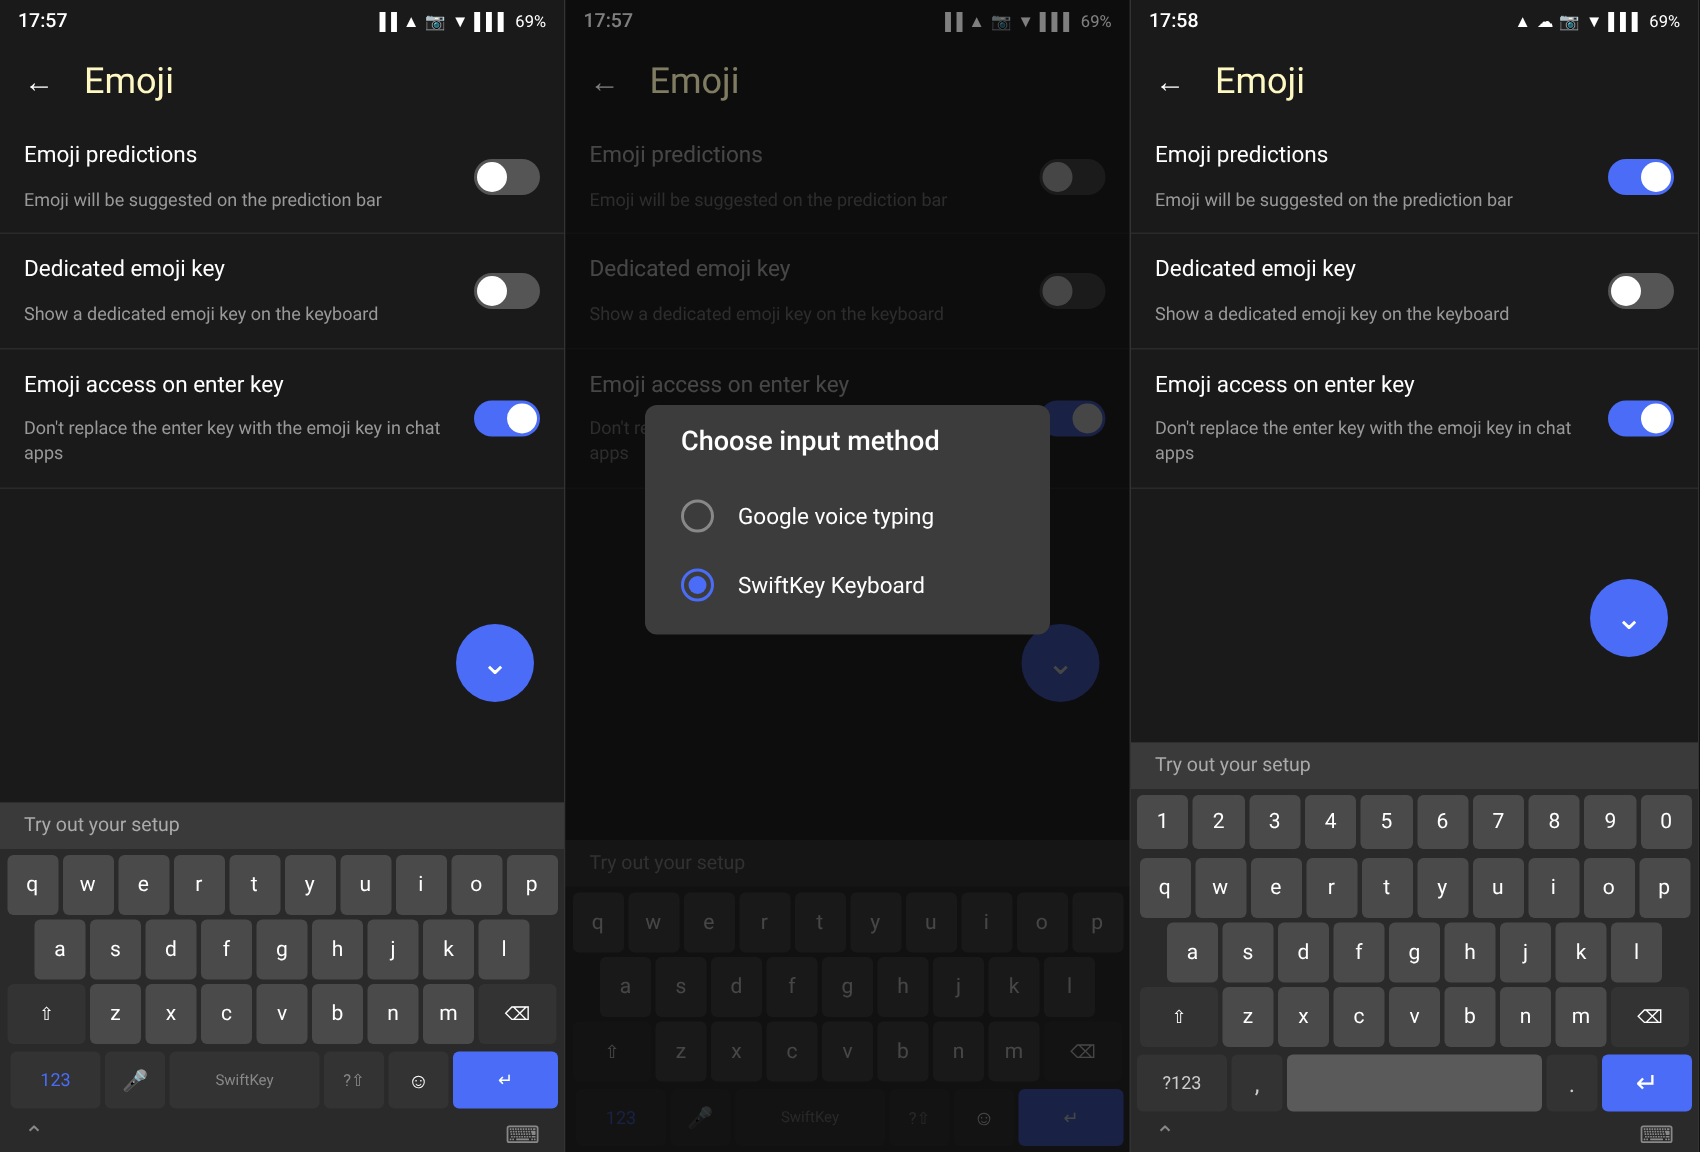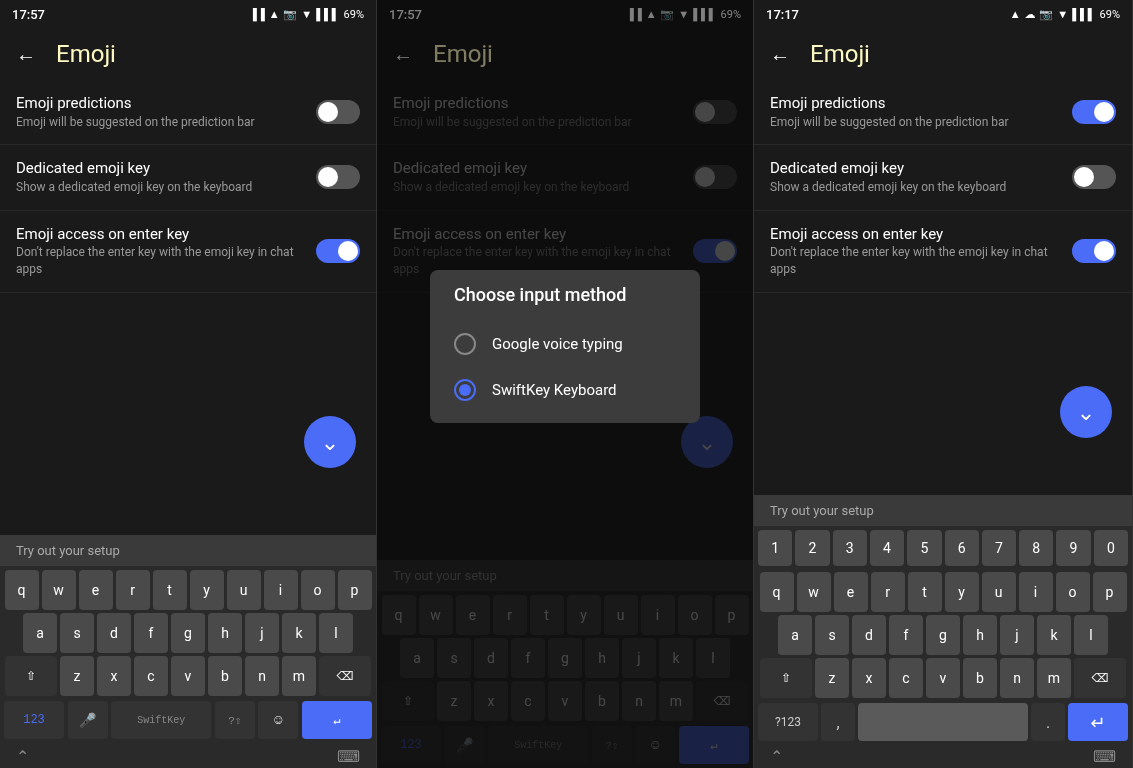--- a/index.html
+++ b/index.html
@@ -88,21 +88,21 @@
     }
     .setting-title {
       color: #fff;
       font-size: 15px;
       font-weight: 400;
       line-height: 1.3;
     }
     .setting-subtitle {
       color: #999;
       font-size: 12px;
-      margin-top: 0;
+      margin-top: 11px;
       line-height: 1.4;
     }
 
     
     .toggle {
       width: 44px;
       height: 24px;
       border-radius: 12px;
       position: relative;
       flex-shrink: 0;
@@ -185,24 +185,23 @@
     }
     .kb-key-special {
       background: #333;
       min-width: 40px;
       flex: 1.4;
       max-width: 52px;
       font-size: 12px;
     }
     .kb-bottom-row {
       display: flex;
-      justify-content: space-between;
+      justify-content: flex-end;
       padding: 0 4px 4px;
       gap: 3px;
-      font-family: Liberation Mono, monospace;
     }
     .kb-bottom-key {
       height: 38px;
       background: #333;
       border-radius: 4px;
       display: flex;
       align-items: center;
       justify-content: center;
       cursor: pointer;
       color: #fff;
@@ -552,21 +551,21 @@
         </div>
         <span class="dialog-option-label">SwiftKey Keyboard</span>
       </div>
     </div>
   </div>
 </div>
 
 <div class="phone-panel" style="width:379px">
 
   <div class="status-bar">
-    <span class="status-time">17:17</span>
+    <span class="status-time">17:58</span>
     <div class="status-icons">
       <span>▲</span>
       <span>☁</span>
       <span>📷</span>
       <span>▼</span>
       <span>▌▌▌</span>
       <span>69%</span>
     </div>
   </div>
 

